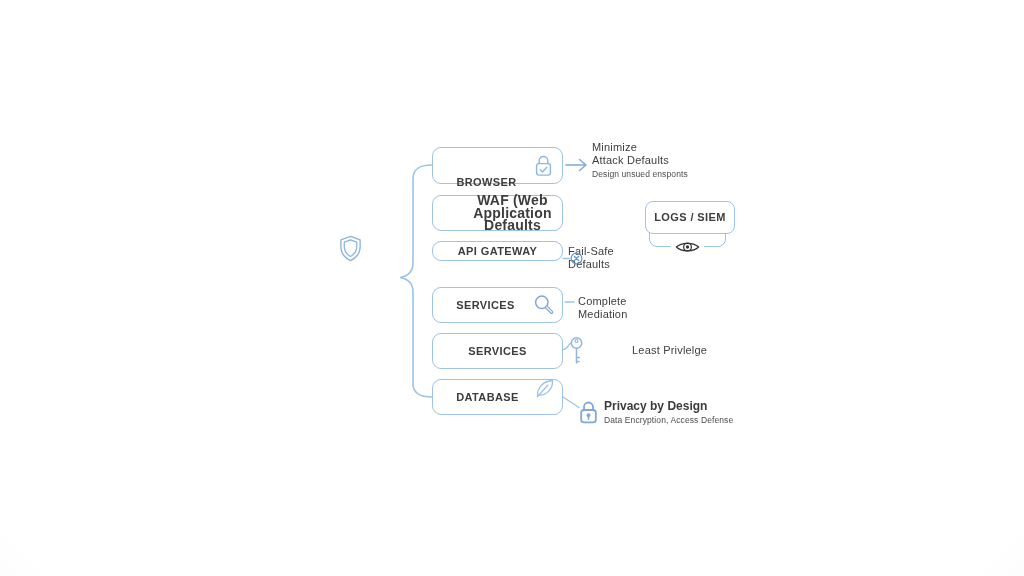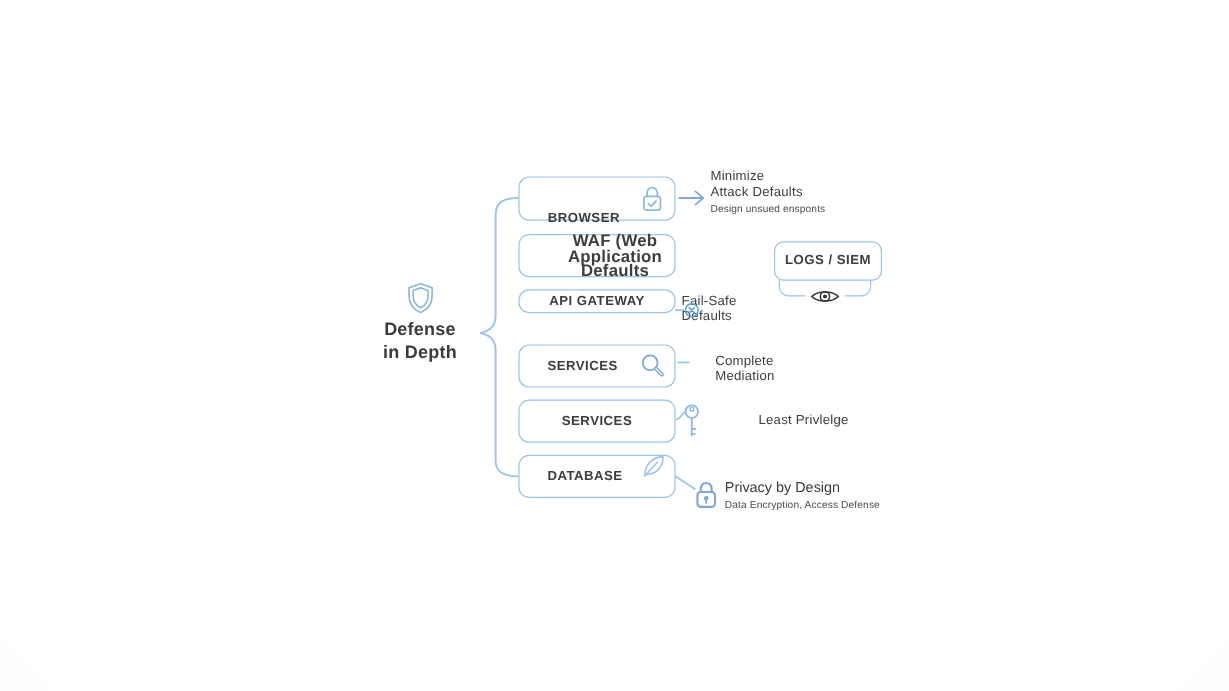--- a/index.html
+++ b/index.html
@@ -29,21 +29,21 @@
     box-sizing:border-box;display:flex;align-items:center;justify-content:center;
   }
   .title-block{
     position:absolute;left:298px;top:266px;width:104px;text-align:center;z-index:2;
   }
   .title-line{font-size:15px;font-weight:700;color:#3b3b3b;line-height:18.5px;letter-spacing:.2px;}
   .shield-wrap{position:absolute;left:338px;top:235px;z-index:2;line-height:0;}
   .anno{position:absolute;z-index:2;}
   .anno-line{font-size:11px;font-weight:400;color:#3d3d3d;line-height:13px;letter-spacing:.2px;}
   .anno-note{font-size:8.5px;font-weight:500;color:#4c4c4c;line-height:10px;margin-top:2px;letter-spacing:.1px;}
-  .anno-title{font-size:12px;font-weight:400;color:#3b3b3b;line-height:14px;}
+  .anno-title{font-size:12px;font-weight:700;color:#3b3b3b;line-height:14px;}
   .icon-wrap{position:absolute;z-index:4;line-height:0;}
   .eye-wrap{
     position:absolute;left:671px;top:239px;width:33px;height:16px;z-index:4;
     background:#fff;display:flex;align-items:center;justify-content:center;
   }
 </style>
 </head>
 <body>
 
 <div class="stage">
@@ -59,24 +59,20 @@
     <path d="M563.5,349.5 C567,349.5 567.5,345.5 570.5,343.5" stroke="#9dc3e6" stroke-width="1.4" fill="none" stroke-linecap="round"></path>
     <path d="M560,395 L579,407.5" stroke="#9dc3e6" stroke-width="1.4" fill="none" stroke-linecap="round"></path>
   </svg>
 
   <span class="shield-wrap">
     <svg width="25" height="27" viewBox="0 0 26 28" fill="none">
       <path d="M13 1.5 L23 5 V12 C23 19 18.5 24 13 26.5 C7.5 24 3 19 3 12 V5 Z" stroke="#8ab4de" stroke-width="1.4" stroke-linejoin="round"></path>
       <path d="M13 5 L19.5 7.3 V12 C19.5 16.8 16.7 20.3 13 22.3 C9.3 20.3 6.5 16.8 6.5 12 V7.3 Z" stroke="#8ab4de" stroke-width="1.3" stroke-linejoin="round"></path>
     </svg>
   </span>
-  <div class="title-block">
-    <div class="title-line">Defense</div>
-    <div class="title-line">in Depth</div>
-  </div>
 
   <div class="layer-box" style="top:147px;height:37px;">
     <span class="layer-label" style="margin-right:22px;margin-top:33px;">BROWSER</span>
     <span class="box-icon" style="right:7px;top:5px;">
       <svg width="23" height="26" viewBox="0 0 24 26" fill="none" stroke="#8fb7e0" stroke-width="1.5" stroke-linecap="round" stroke-linejoin="round">
         <path d="M7.5 10.5 V7.5 a4.5 4.5 0 0 1 9 0 V10.5"></path>
         <rect x="4.8" y="10.5" width="14.4" height="12" rx="2.4"></rect>
         <path d="M8.6 16.8 L11 19.2 L15.4 14.4"></path>
       </svg>
     </span>
@@ -140,21 +136,21 @@
     <svg width="13" height="13" viewBox="0 0 14 14" fill="none" stroke="#5b9bd5" stroke-width="1.3" stroke-linecap="round">
       <circle cx="7" cy="7" r="5.8"></circle>
       <path d="M4.6 4.6 L9.4 9.4 M9.4 4.6 L4.6 9.4"></path>
     </svg>
   </span>
   <div class="anno" style="left:568px;top:245px;">
     <div class="anno-line">Fail-Safe</div>
     <div class="anno-line">Defaults</div>
   </div>
 
-  <div class="anno" style="left:596px;top:295px;">
+  <div class="anno" style="left:578px;top:295px;">
     <div class="anno-line">Complete</div>
     <div class="anno-line">Mediation</div>
   </div>
 
   <span class="icon-wrap" style="left:569px;top:336px;">
     <svg width="15" height="30" viewBox="0 0 15 30" fill="none" stroke="#8fb7e0" stroke-width="1.5" stroke-linecap="round">
       <circle cx="7.5" cy="7" r="5.2"></circle>
       <circle cx="7.5" cy="5" r="1.5" stroke-width="1.2"></circle>
       <path d="M7.5 12.2 L7.5 27"></path>
       <path d="M7.5 21.5 L10.5 21.5"></path>

